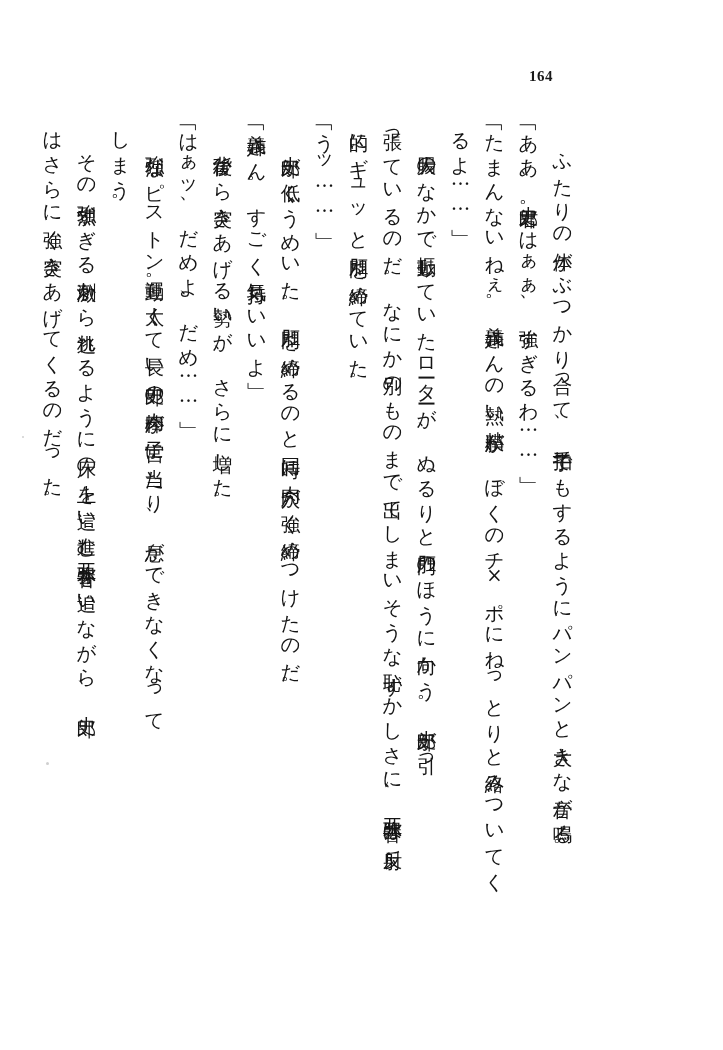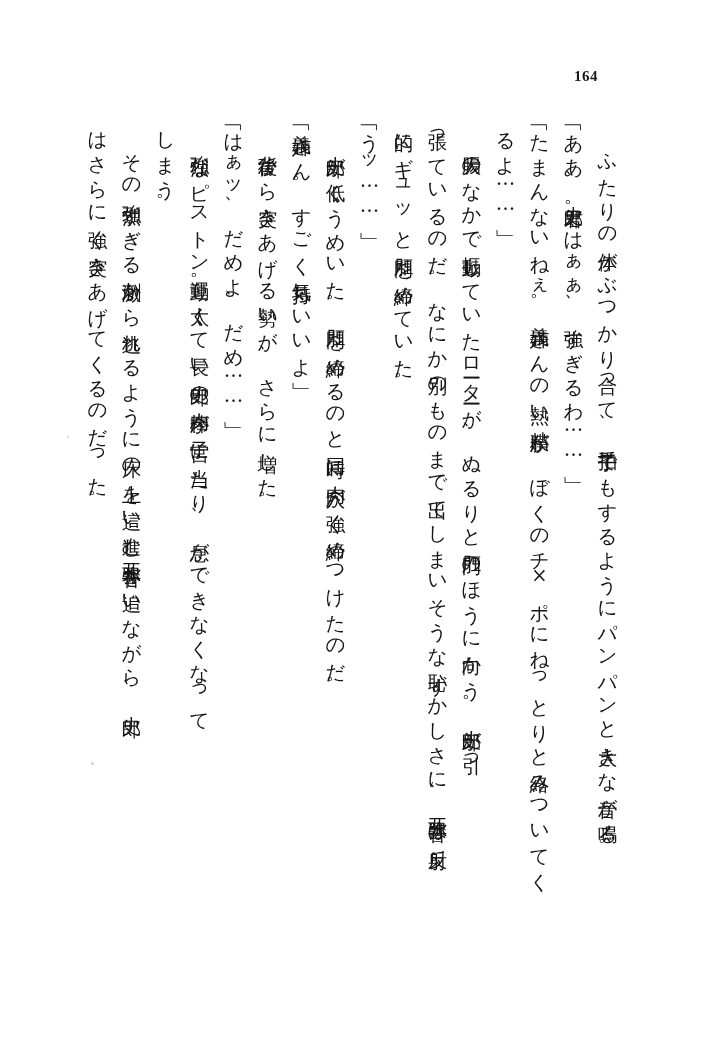--- a/index.html
+++ b/index.html
@@ -8,21 +8,20 @@
     background: #ffffff;
   }
   .page {
     position: relative;
     width: 657px;
     height: 1050px;
     background: #ffffff;
     overflow: hidden;
     font-family: "Liberation Serif", "DejaVu Serif", serif;
     color: #1a1a1a;
-    margin-left: 45px;
   }
   .page-number {
     position: absolute;
     top: 68px;
     right: 104px;
     font-family: "Liberation Serif", "DejaVu Serif", serif;
     font-size: 15px;
     font-weight: bold;
     letter-spacing: 0.5px;
     color: #1a1a1a;

